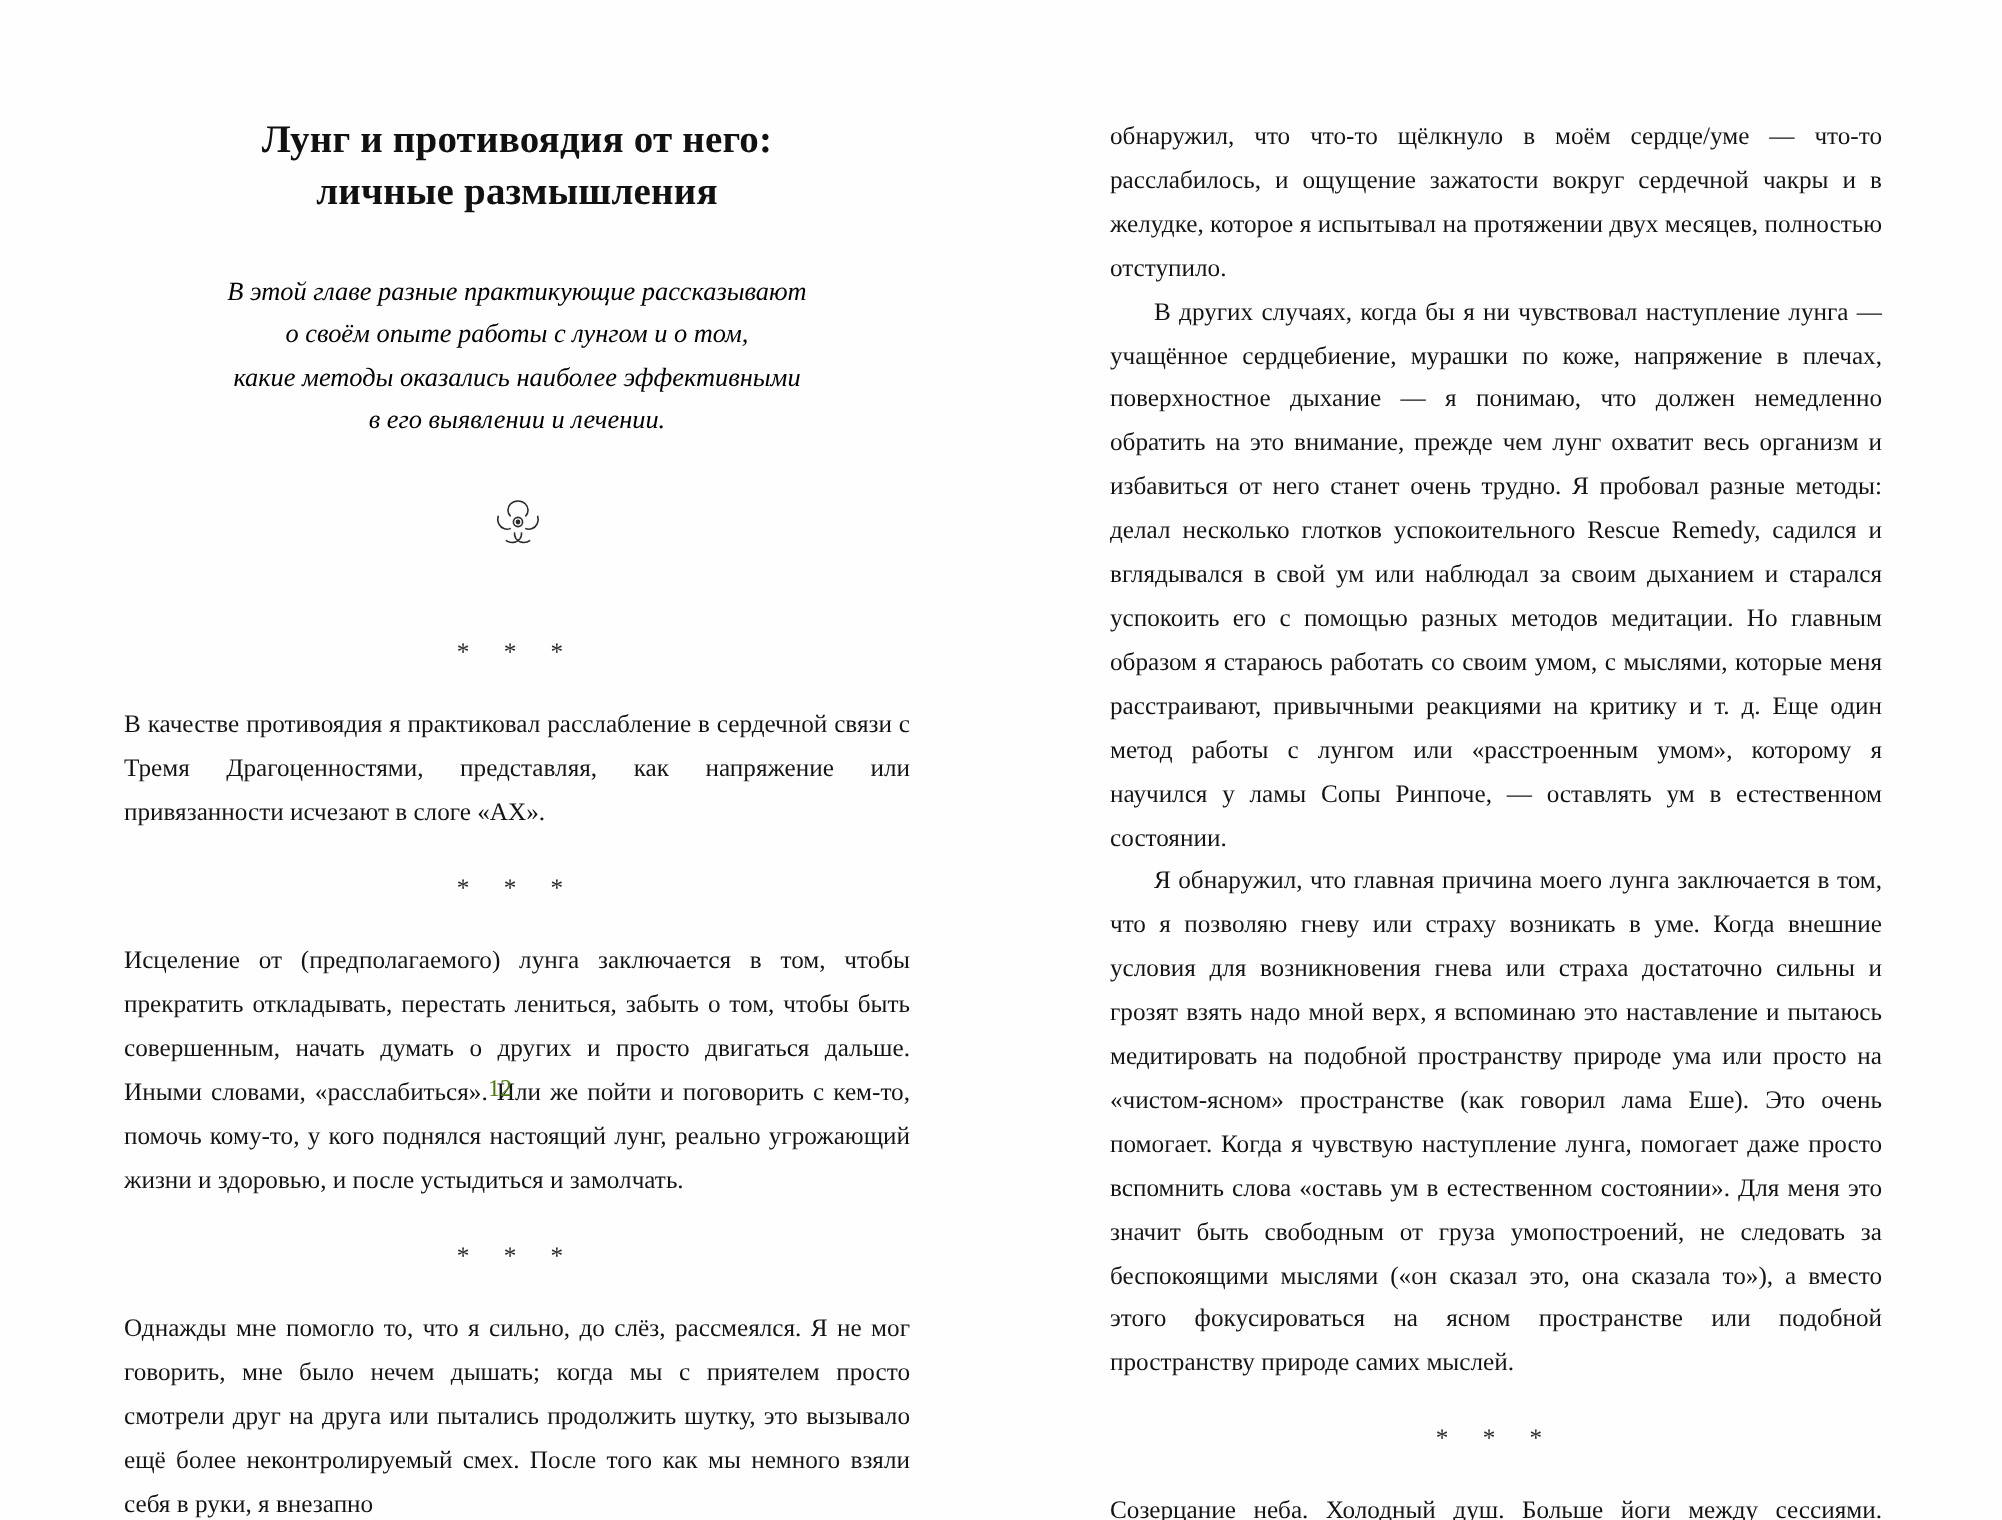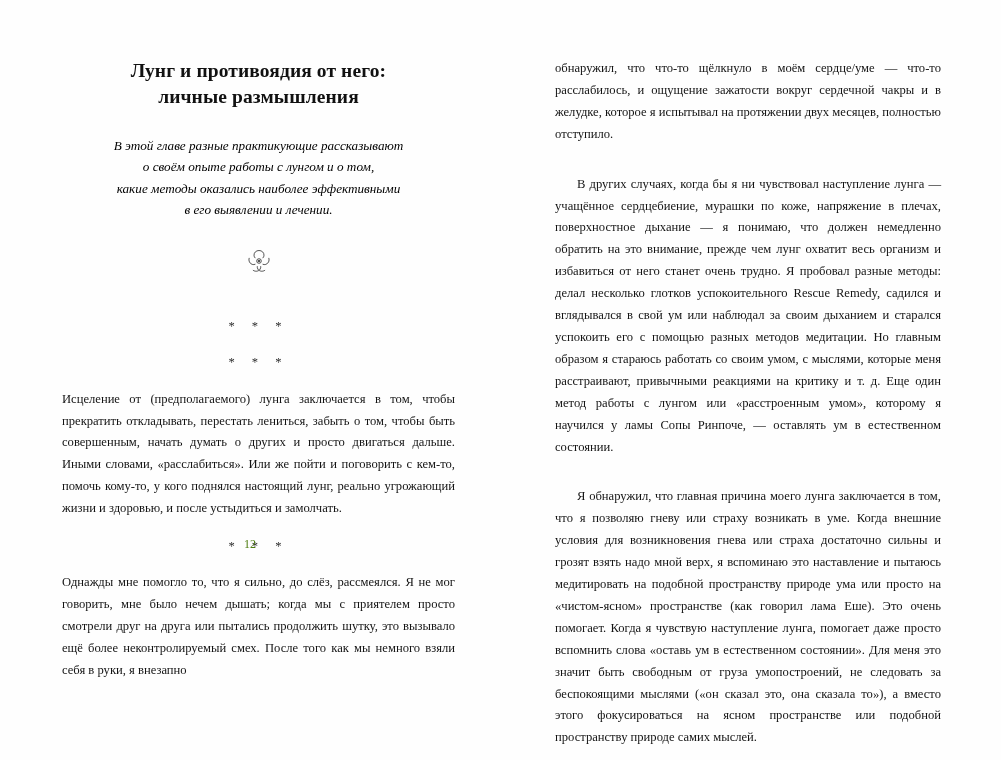--- a/index.html
+++ b/index.html
@@ -63,21 +63,21 @@
   
   .body-block {
     margin: 0;
     font-size: 12.6px;
     line-height: 1.74;
     text-align: justify;
     text-justify: inter-word;
     color: #141414;
     hyphens: manual;
   }
-  .body-block.indent { text-indent: 22px; margin-top: 28px; }
+  .body-block.indent { text-indent: 22px; }
   .body-block.no-indent { text-indent: 0; font-family: Liberation Serif, serif; }
 
   .left-body { margin-top: 40px; }
   .right-body { margin-top: 58px; }
 
   .separator {
     text-align: center;
     font-size: 12.6px;
     letter-spacing: 7px;
     color: #2a2a2a;
@@ -124,20 +124,21 @@
           <path d="M17.8 48.3c4.8 3.5 11.1 2.6 14.2-1.7 1.3-1.9 1.8-4.1 1.4-6.2"></path>
           <circle cx="30" cy="30" r="4.6"></circle>
           <circle cx="30" cy="30" r="1.6" fill="#2b2b2b"></circle>
         </g>
       </svg>
     </div>
 
     <div class="left-body">
       <div class="separator">* * *</div>
 
+      <p class="body-block no-indent">В качестве противоядия я практиковал расслабление в сердечной связи с Тремя Драгоценностями, представляя, как напряжение или привязанности исчезают в слоге «АХ».</p>
       <div class="separator">* * *</div>
 
       <p class="body-block no-indent">Исцеление от (предполагаемого) лунга заключается в том, чтобы прекратить откладывать, перестать лениться, забыть о том, чтобы быть совершенным, начать думать о других и просто двигаться дальше. Иными словами, «расслабить­ся». Или же пойти и поговорить с кем-то, помочь кому-то, у кого поднялся настоящий лунг, реально угрожающий жиз­ни и здоровью, и после устыдиться и замолчать.</p>
       <div class="separator">* * *</div>
 
       <p class="body-block no-indent">Однажды мне помогло то, что я сильно, до слёз, рассмеялся. Я не мог говорить, мне было нечем дышать; когда мы с при­ятелем просто смотрели друг на друга или пытались продол­жить шутку, это вызывало ещё более неконтролируемый смех. После того как мы немного взяли себя в руки, я внезапно</p>
     </div>
 
     <div class="folio folio-left">12</div>
   </div>

